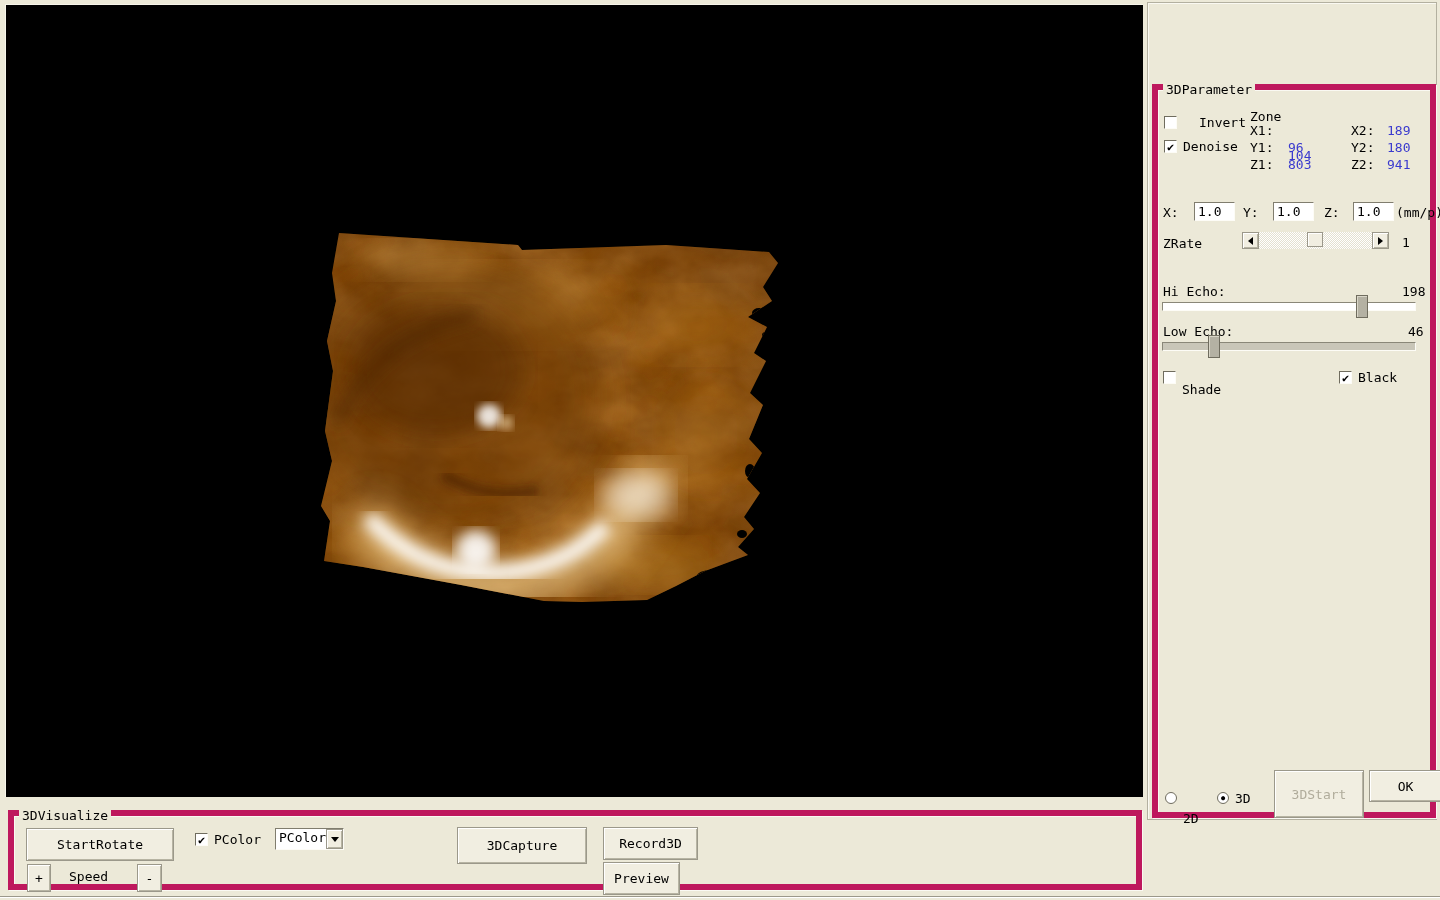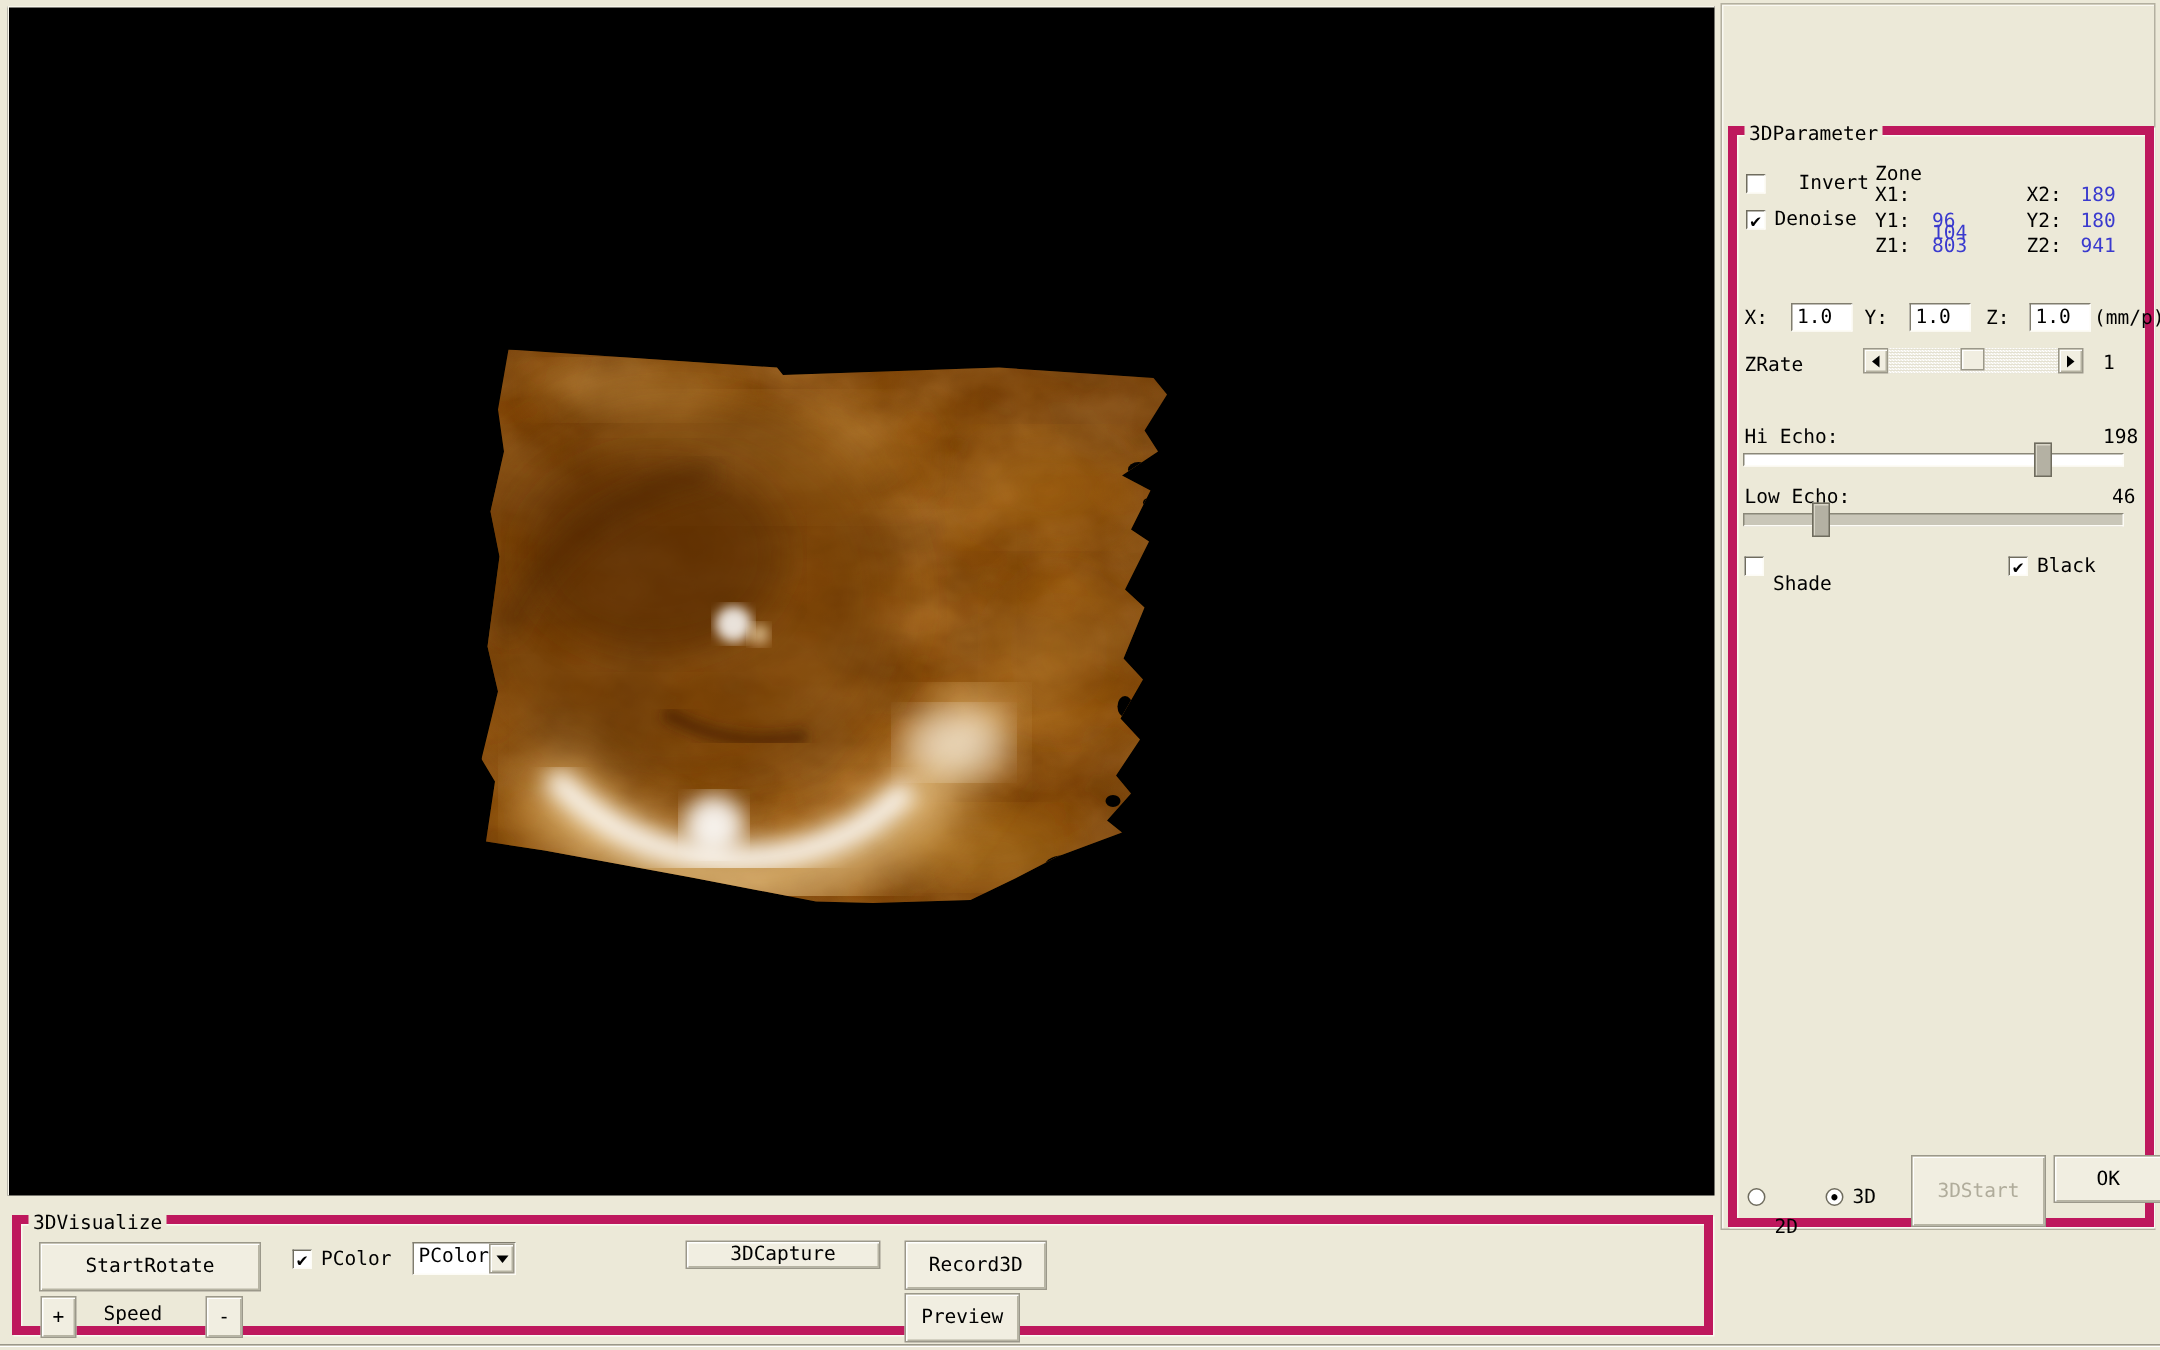--- a/index.html
+++ b/index.html
@@ -269,19 +269,19 @@
       </span>
     <span class="abs lbl" style="left:200px; top:16px;">PColor</span>
 
     <div class="abs combo" style="left:261px; top:12px; width:69px; height:22px;">
       <span class="combo-text">PColor</span>
       <span class="combo-btn">
         <span class="tri-down"></span>
       </span>
     </div>
 
-    <div class="abs btn" style="left:443px; top:11px; width:130px; height:19px;">3DCapture</div>
+    <div class="abs btn" style="left:443px; top:11px; width:130px; height:37px;">3DCapture</div>
     <div class="abs btn" style="left:589px; top:11px; width:95px; height:33px;">Record3D</div>
     <div class="abs btn" style="left:589px; top:46px; width:77px; height:33px;">Preview</div>
   </div>
 
   <div class="abs statusline"></div>
 </div>
 
 </body></html>

